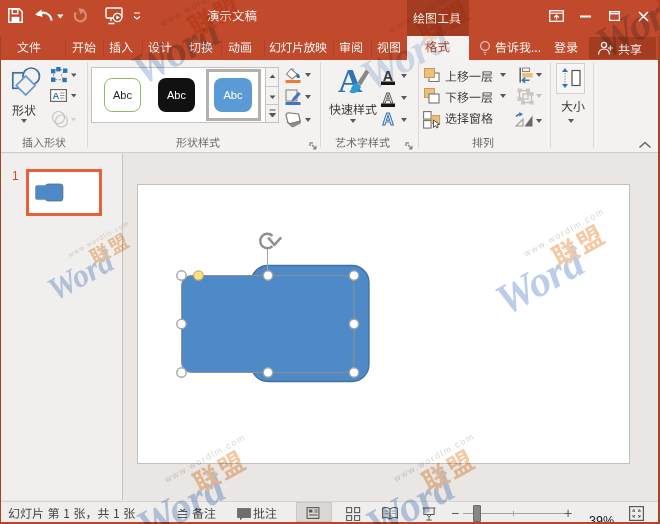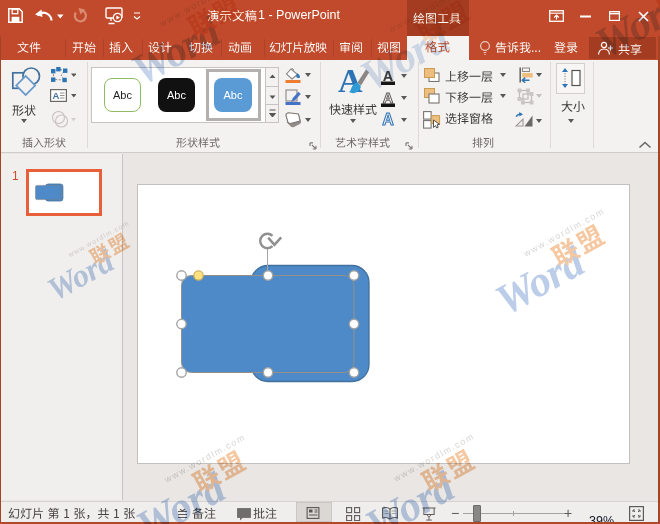--- a/index.html
+++ b/index.html
@@ -44,21 +44,20 @@
   <div id="titlebar"></div>
   <div id="tabrow"></div>
   <div id="ctxpatch"></div>
     <div class="abs" style="left:413px;top:9.3px"><svg width="48.0" height="17.4" viewBox="0 0 48.0 17.4">
         <path d="M0.456 13.284 0.672 14.16C1.692 13.764 3.024 13.248 4.296 12.756L4.128 11.988C2.7720000000000002 12.492 1.3800000000000001 12.984 0.456 13.284ZM5.76 7.848V8.664H9.888V7.848ZM0.672 8.844C0.84 8.76 1.104 8.7 2.364 8.532C1.9080000000000001 9.264 1.5 9.852 1.308 10.08C0.972 10.524000000000001 0.72 10.836 0.468 10.884C0.5640000000000001 11.123999999999999 0.708 11.544 0.756 11.736C0.996 11.58 1.3800000000000001 11.436 4.152 10.716C4.128 10.536 4.104 10.2 4.116 9.948L2.04 10.452C2.868 9.372 3.672 8.064 4.332 6.779999999999999L3.54 6.324C3.3240000000000003 6.803999999999999 3.084 7.284 2.82 7.74L1.536 7.872C2.208 6.816 2.856 5.459999999999999 3.336 4.176L2.484 3.8040000000000003C2.064 5.256 1.272 6.84 1.02 7.236C0.78 7.656 0.588 7.944 0.384 7.992C0.48 8.232 0.624 8.664 0.672 8.844ZM4.704 14.616C5.016 14.472 5.508 14.411999999999999 9.924 13.92C10.128 14.28 10.296 14.616 10.416 14.892L11.196 14.508C10.848 13.728 10.044 12.504 9.336 11.604L8.616 11.916C8.916 12.312 9.228 12.768 9.504 13.224L6.0600000000000005 13.56C6.5760000000000005 12.744 7.284 11.532 7.74 10.764H11.028V9.924H4.74V10.764H6.768C6.312 11.556000000000001 5.388 13.104 5.124 13.404C4.92 13.632 4.632 13.704 4.392 13.764C4.488 13.956 4.656 14.4 4.704 14.616ZM7.62 3.8040000000000003C6.912 5.459999999999999 5.64 6.912 4.236 7.824C4.38 8.027999999999999 4.62 8.472 4.704 8.676C5.88 7.848 6.972 6.66 7.8 5.292C8.64 6.4559999999999995 9.9 7.692 10.992 8.495999999999999C11.088000000000001 8.256 11.292 7.872 11.46 7.668C10.332 6.9479999999999995 8.976 5.664 8.22 4.548L8.448 4.068Z M16.5 10.572C17.46 10.776 18.684 11.196 19.356 11.532L19.728 10.92C19.056 10.608 17.844 10.212 16.884 10.02ZM15.3 12.096C16.956 12.3 19.032 12.78 20.184 13.188L20.58 12.516C19.416 12.132 17.34 11.664 15.72 11.484ZM13.008 4.368V14.879999999999999H13.872V14.376H22.104V14.879999999999999H23.003999999999998V4.368ZM13.872 13.572V5.183999999999999H22.104V13.572ZM16.968 5.4239999999999995C16.368000000000002 6.4079999999999995 15.336 7.343999999999999 14.304 7.9559999999999995C14.496 8.076 14.808 8.352 14.94 8.495999999999999C15.3 8.256 15.672 7.968 16.044 7.644C16.404 8.027999999999999 16.848 8.388 17.328 8.712C16.308 9.192 15.156 9.552 14.088000000000001 9.768C14.244 9.936 14.436 10.283999999999999 14.52 10.5C15.696 10.224 16.956 9.780000000000001 18.096 9.168C19.092 9.708 20.232 10.116 21.372 10.368C21.48 10.152 21.708 9.84 21.875999999999998 9.684000000000001C20.82 9.492 19.764 9.168 18.828 8.736C19.728 8.148 20.484 7.4639999999999995 20.988 6.648L20.472 6.348L20.34 6.3839999999999995H17.232C17.412 6.156 17.58 5.928 17.724 5.688000000000001ZM16.536 7.164 16.62 7.08H19.728C19.296 7.548 18.72 7.968 18.072 8.34C17.46 7.992 16.932000000000002 7.596 16.536 7.164Z M24.624 13.056V13.956H35.412V13.056H30.468V6.12H34.8V5.196H25.248V6.12H29.472V13.056Z M43.26 12.911999999999999C44.592 13.536 45.984 14.304 46.824 14.892L47.544 14.22C46.644 13.656 45.192 12.888 43.836 12.276ZM39.936 12.324C39.192 12.972 37.692 13.776 36.48 14.232C36.696 14.4 36.996 14.7 37.14 14.892C38.352 14.4 39.828 13.62 40.788 12.864ZM38.544 4.416V11.411999999999999H36.624V12.228H47.412V11.411999999999999H45.624V4.416ZM39.408 11.411999999999999V10.32H44.724000000000004V11.411999999999999ZM39.408 6.888H44.724000000000004V7.9079999999999995H39.408ZM39.408 6.192V5.16H44.724000000000004V6.192ZM39.408 8.591999999999999H44.724000000000004V9.636H39.408Z" fill="#fff"></path>
       </svg></div>
   <div id="title"></div>
     <div class="abs" style="left:207px;top:6.0px"><svg width="50.0" height="18.1" viewBox="0 0 50.0 18.1">
         <path d="M8.4 13.725C9.3125 14.2125 10.5 14.9625 11.0875 15.425L11.8 14.8375C11.175 14.3625 9.9875 13.6625 9.0875 13.2125ZM6.0875 13.3125C5.4 13.875 4.2625 14.4 3.25 14.7375C3.4625000000000004 14.9 3.8000000000000003 15.25 3.95 15.4375C4.95 15.0125 6.1875 14.325 6.9750000000000005 13.6625ZM1.1875 4.85C1.8375000000000001 5.1875 2.7 5.699999999999999 3.125 6.025L3.6875 5.275C3.2375000000000003 4.949999999999999 2.375 4.475 1.7375 4.174999999999999ZM0.45 8.2375C1.0875000000000001 8.55 1.9375 9.024999999999999 2.375 9.337499999999999L2.9000000000000004 8.5625C2.4625000000000004 8.274999999999999 1.6 7.824999999999999 0.9750000000000001 7.55ZM0.8125 14.625 1.6500000000000001 15.2C2.2375000000000003 14.05 2.9250000000000003 12.5125 3.45 11.2L2.7125000000000004 10.6375C2.15 12.0375 1.375 13.65 0.8125 14.625ZM6.7 4.137499999999999C6.875 4.449999999999999 7.0625 4.85 7.1875 5.1875H3.8625000000000003V7.225H4.7250000000000005V5.987499999999999H10.7125V7.225H11.6125V5.1875H8.2375C8.1 4.8125 7.862500000000001 4.3125 7.625 3.9375ZM5.125 11.3125H7.2V12.375H5.125ZM8.1 11.3125H10.25V12.375H8.1ZM5.125 9.55H7.2V10.6125H5.125ZM8.1 9.55H10.25V10.6125H8.1ZM4.75 7.1125V7.887499999999999H7.2V8.825H4.2875000000000005V13.1125H11.125V8.825H8.1V7.887499999999999H10.625V7.1125Z M15.425 10.1125C14.8875 11.525 13.9625 12.9125 12.9375 13.8C13.175 13.925 13.6 14.2 13.8 14.3625C14.7875 13.4 15.775 11.9125 16.3875 10.375ZM21.05 10.5C21.950000000000003 11.7 22.9 13.325 23.2375 14.375L24.175 13.95C23.8 12.8875 22.825000000000003 11.3125 21.9125 10.1375ZM14.3625 4.924999999999999V5.85H23.1625V4.924999999999999ZM13.25 7.9624999999999995V8.8875H18.2625V14.2625C18.2625 14.4625 18.1875 14.5125 17.9625 14.525C17.725 14.5375 16.9 14.5375 16.05 14.5C16.2 14.7875 16.35 15.2 16.3875 15.4875C17.5 15.4875 18.2375 15.475 18.675 15.325C19.125 15.1625 19.275 14.8875 19.275 14.275V8.8875H24.262500000000003V7.9624999999999995Z M30.2875 4.212499999999999C30.6625 4.824999999999999 31.0625 5.6625 31.2125 6.174999999999999L32.25 5.8375C32.075 5.324999999999999 31.6375 4.512499999999999 31.2625 3.9124999999999996ZM25.625 6.199999999999999V7.125H27.575C28.3125 9.024999999999999 29.3 10.6625 30.5875 12.0C29.2125 13.15 27.525 14.0 25.45 14.5875C25.6375 14.8125 25.9375 15.25 26.0375 15.475C28.125 14.8 29.8625 13.9 31.275 12.675C32.6875 13.925 34.3875 14.85 36.4375 15.4125C36.6 15.15 36.875 14.75 37.0875 14.55C35.0875 14.05 33.3875 13.1625 32.0 11.9875C33.2625 10.7 34.225 9.1 34.95 7.125H36.925V6.199999999999999ZM31.3 11.3375C30.125 10.149999999999999 29.2 8.725 28.55 7.125H33.8875C33.2625 8.8125 32.4 10.2 31.3 11.3375Z M44.0 7.4875H47.5625V8.6375H44.0ZM43.1625 6.8V9.325H48.4375V6.8ZM44.8125 12.2375H46.7875V13.4375H44.8125ZM44.1 11.5625V14.1125H47.525V11.5625ZM41.675 4.1625C40.8375 4.5375 39.3875 4.862499999999999 38.1375 5.074999999999999C38.25 5.2875 38.375 5.612499999999999 38.4 5.8125C38.8875 5.75 39.4 5.6625 39.9125 5.5625V7.5874999999999995H38.1375V8.475H39.775C39.325 9.8875 38.5375 11.5 37.825 12.3875C37.975 12.6125 38.225 13.0125 38.325 13.275C38.8875 12.525 39.4625 11.35 39.9125 10.125V15.525H40.8V9.7625C41.15 10.25 41.5625 10.8625 41.7125 11.1875L42.2875 10.425C42.0625 10.149999999999999 41.125 9.1 40.8 8.7875V8.475H42.45V7.5874999999999995H40.8V5.375C41.3375 5.237499999999999 41.85 5.0875 42.275 4.924999999999999ZM44.8625 4.174999999999999C45.05 4.512499999999999 45.225 4.924999999999999 45.3625 5.299999999999999H42.2625V6.1H49.425V5.299999999999999H46.35C46.2125 4.887499999999999 45.9625 4.35 45.7375 3.9375ZM42.3875 10.0375V15.5H43.2375V10.8375H48.375V14.6125C48.375 14.7375 48.325 14.775 48.2 14.775C48.0875 14.775 47.675 14.775 47.225 14.7625C47.3375 14.975 47.45 15.2875 47.475 15.5C48.1625 15.5125 48.6 15.5 48.875 15.3625C49.1625 15.25 49.225 15.025 49.225 14.6125V10.0375Z" fill="#fff"></path>
       </svg></div>
-    <div class="abs" style="left:258px;top:0;height:36px;line-height:30px;color:#fff;font-size:12.5px">1 - PowerPoint</div>
   <div id="fmttab"></div>
     <div class="abs" style="left:424.5px;top:36.5px"><svg width="25.0" height="18.1" viewBox="0 0 25.0 18.1">
         <path d="M7.1875 6.1625H9.925C9.55 6.949999999999999 9.0375 7.675 8.4375 8.3C7.8375 7.6875 7.375 7.0375 7.0375000000000005 6.4ZM2.5250000000000004 4.0V6.675H0.65V7.5625H2.4125C2.025 9.2875 1.1875 11.25 0.35000000000000003 12.3125C0.5125000000000001 12.525 0.75 12.8875 0.8375 13.1375C1.4625000000000001 12.3125 2.0625 10.95 2.5250000000000004 9.5375V15.4875H3.4125V9.1875C3.8000000000000003 9.7375 4.2375 10.4125 4.4375 10.7625L5.0 10.05C4.775 9.725 3.75 8.4875 3.4125 8.1125V7.5625H4.8375L4.5375000000000005 7.8125C4.75 7.9624999999999995 5.112500000000001 8.2875 5.275 8.45C5.7 8.075 6.125 7.625 6.5125 7.125C6.8500000000000005 7.7124999999999995 7.2875000000000005 8.3125 7.825 8.875C6.7625 9.7875 5.5125 10.462499999999999 4.2625 10.8625C4.45 11.05 4.6875 11.4 4.800000000000001 11.625C5.125 11.5 5.45 11.375 5.775 11.225V15.5125H6.65V14.9625H10.137500000000001V15.4625H11.05V11.125L11.625 11.35C11.762500000000001 11.1125 12.025 10.75 12.2125 10.5625C10.975000000000001 10.1875 9.925 9.6 9.075000000000001 8.8875C9.950000000000001 7.975 10.662500000000001 6.875 11.1125 5.5875L10.525 5.3125L10.350000000000001 5.35H7.65C7.8500000000000005 4.987499999999999 8.025 4.612499999999999 8.175 4.225L7.275 3.987499999999999C6.7875000000000005 5.262499999999999 5.9750000000000005 6.487499999999999 5.0375000000000005 7.375V6.675H3.4125V4.0ZM6.65 14.1375V11.725H10.137500000000001V14.1375ZM6.3875 10.9125C7.125 10.525 7.8125 10.05 8.450000000000001 9.4875C9.0625 10.024999999999999 9.775 10.5125 10.5875 10.9125Z M21.3625 4.612499999999999C22.012500000000003 5.0625 22.7875 5.737499999999999 23.1625 6.1875L23.8125 5.6C23.4375 5.1625 22.637500000000003 4.524999999999999 22.0 4.087499999999999ZM19.5625 4.049999999999999C19.5625 4.824999999999999 19.5875 5.5875 19.625 6.3375H13.1875V7.25H19.6875C20.0125 11.9 21.0625 15.525 23.1125 15.525C24.075000000000003 15.525 24.425 14.8875 24.5875 12.7C24.325000000000003 12.6 23.975 12.3875 23.762500000000003 12.175C23.675 13.85 23.5375 14.55 23.1875 14.55C21.950000000000003 14.55 20.975 11.4875 20.6625 7.25H24.3375V6.3375H20.6125C20.575000000000003 5.6 20.5625 4.837499999999999 20.5625 4.049999999999999ZM13.2375 14.2 13.5375 15.125C15.1375 14.775 17.4375 14.25 19.5625 13.75L19.4875 12.9L16.8125 13.475V10.024999999999999H19.15V9.1125H13.625V10.024999999999999H15.875V13.6625Z" fill="#C24E2D"></path>
       </svg></div>
   <div id="sharebox"></div>
   <div id="qat">
     <svg class="abs" style="left:7px;top:7px" width="17" height="17" viewBox="0 0 17 17">
       <path d="M1.8 1.8 h10.4 l3 3 v10.4 h-13.4 z" fill="none" stroke="#fff" stroke-width="1.5"></path>
       <rect x="5.2" y="2.5" width="5.6" height="4.2" fill="none" stroke="#fff" stroke-width="1.3"></rect>
       <rect x="4.6" y="9.8" width="7.8" height="5.4" fill="#fff"></rect>

